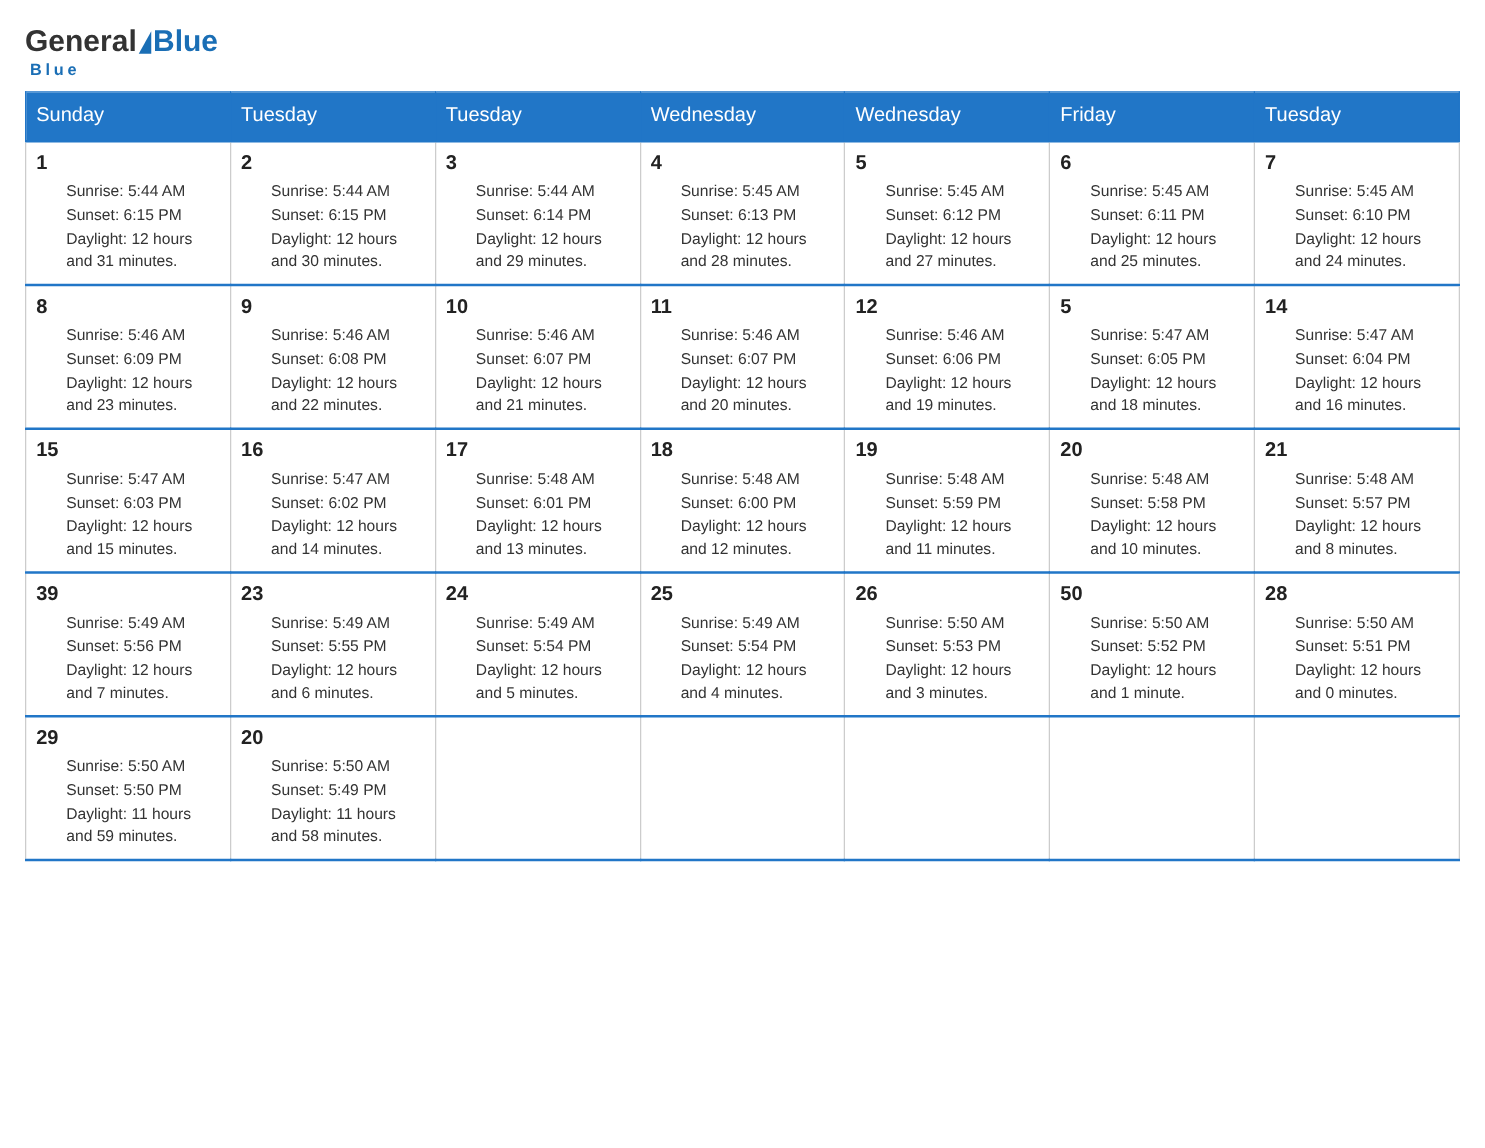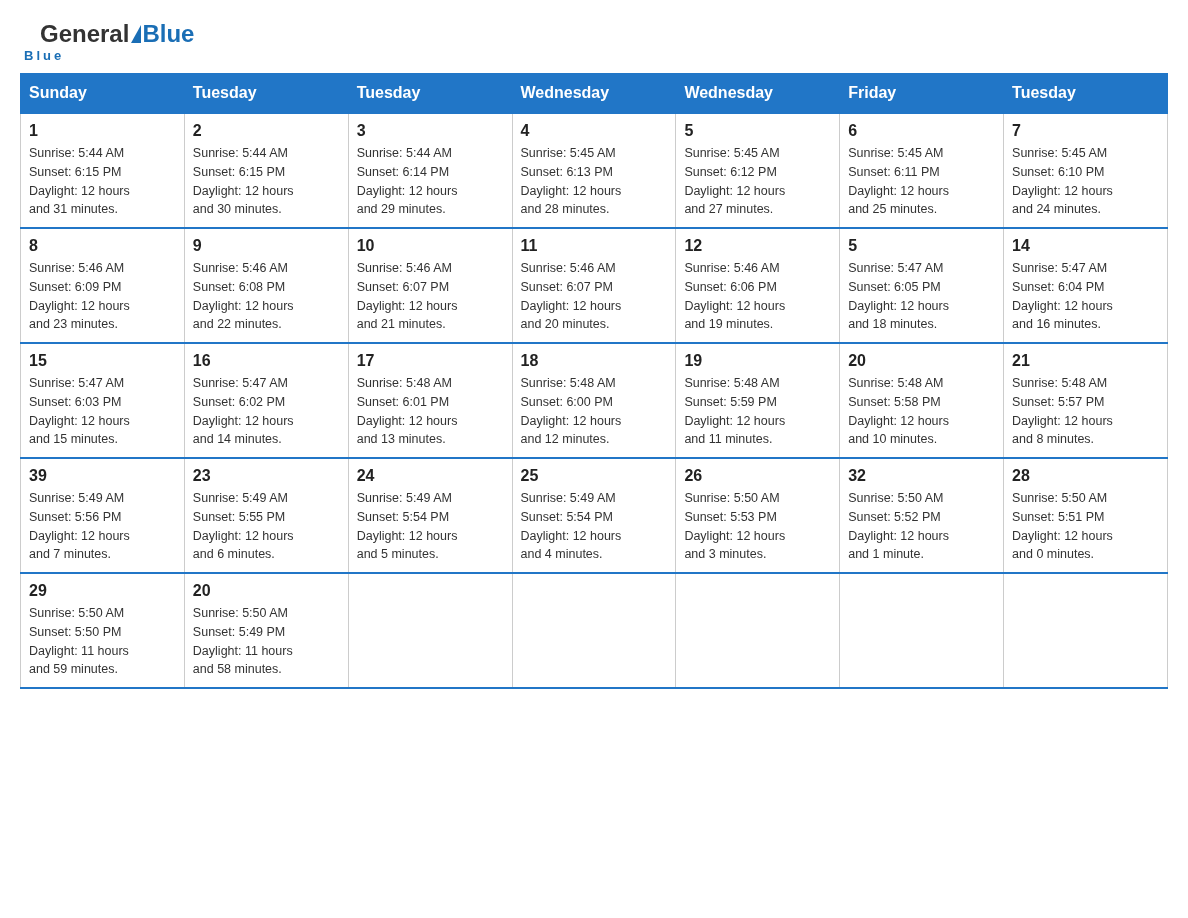--- a/index.html
+++ b/index.html
@@ -20,21 +20,20 @@
       display: flex;
       flex-direction: column;
       align-items: flex-start;
     }
     .logo-text {
       display: flex;
       align-items: center;
       font-size: 22px;
       font-weight: bold;
       color: #333;
-      margin-left: 20px;
     }
     .logo-general { color: #333; }
     .logo-blue-text { color: #1a6eb5; }
     .logo-triangle {
       width: 0;
       height: 0;
       border-left: 12px solid transparent;
       border-bottom: 20px solid #1a6eb5;
       display: inline-block;
       margin: 0 2px;
@@ -65,21 +64,21 @@
       width: 100%;
       border-collapse: collapse;
       margin-top: 10px;
     }
     .calendar th {
       background-color: #2176c7;
       color: #fff;
       padding: 10px 8px;
       text-align: left;
       font-size: 16px;
-      font-weight: bold;
+      font-weight: normal;
       border: 1px solid #2176c7;
     }
     .calendar td {
       vertical-align: top;
       padding: 8px;
       border: 1px solid #ccc;
       width: 14.28%;
       min-height: 100px;
     }
     .calendar tr {
@@ -88,20 +87,21 @@
     .day-number {
       font-size: 16px;
       font-weight: bold;
       color: #222;
       margin-bottom: 4px;
     }
     .day-info {
       font-size: 12.5px;
       color: #333;
       line-height: 1.5;
+      margin-left: 24px;
     }
     .empty-cell {
       background: #fff;
     }
     .week-row td {
       background: #fff;
     }
   </style>
 </head>
 <body>
@@ -239,21 +239,21 @@
         </td>
         <td>
           <div class="day-number">25</div>
           <div class="day-info">Sunrise: 5:49 AM<br>Sunset: 5:54 PM<br>Daylight: 12 hours<br>and 4 minutes.</div>
         </td>
         <td>
           <div class="day-number">26</div>
           <div class="day-info">Sunrise: 5:50 AM<br>Sunset: 5:53 PM<br>Daylight: 12 hours<br>and 3 minutes.</div>
         </td>
         <td>
-          <div class="day-number">32</div>
+          <div class="day-number">50</div>
           <div class="day-info">Sunrise: 5:50 AM<br>Sunset: 5:52 PM<br>Daylight: 12 hours<br>and 1 minute.</div>
         </td>
         <td>
           <div class="day-number">28</div>
           <div class="day-info">Sunrise: 5:50 AM<br>Sunset: 5:51 PM<br>Daylight: 12 hours<br>and 0 minutes.</div>
         </td>
       </tr>
       <tr class="week-row">
         <td>
           <div class="day-number">29</div>

